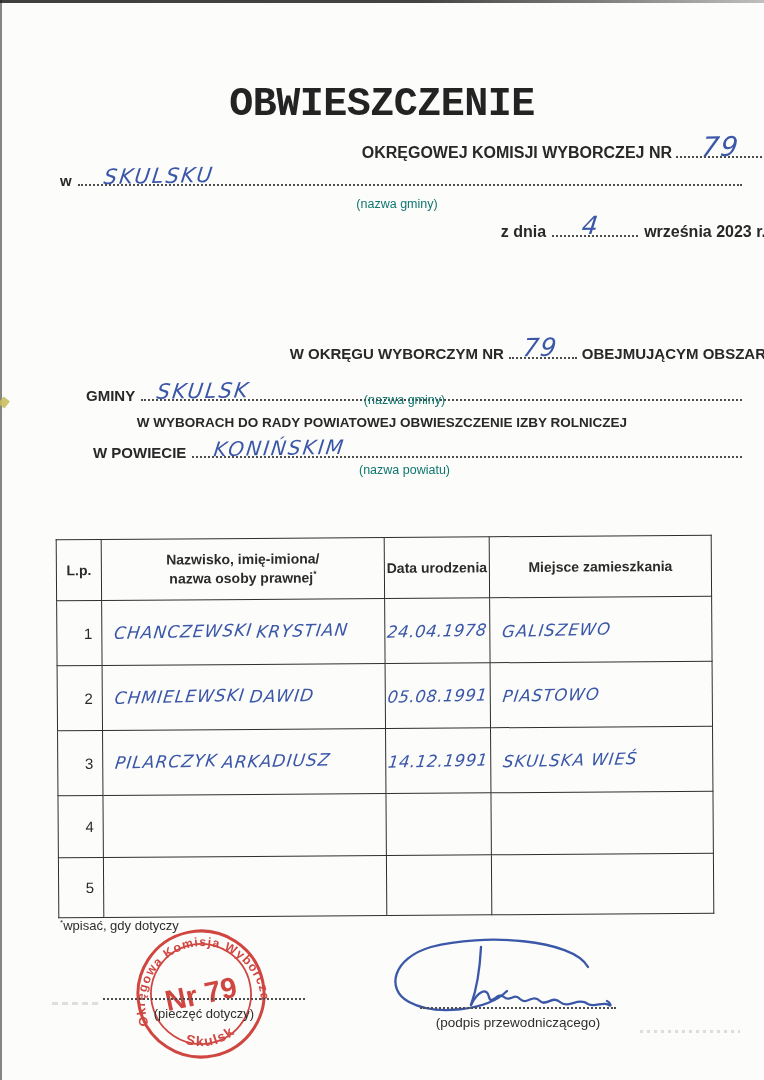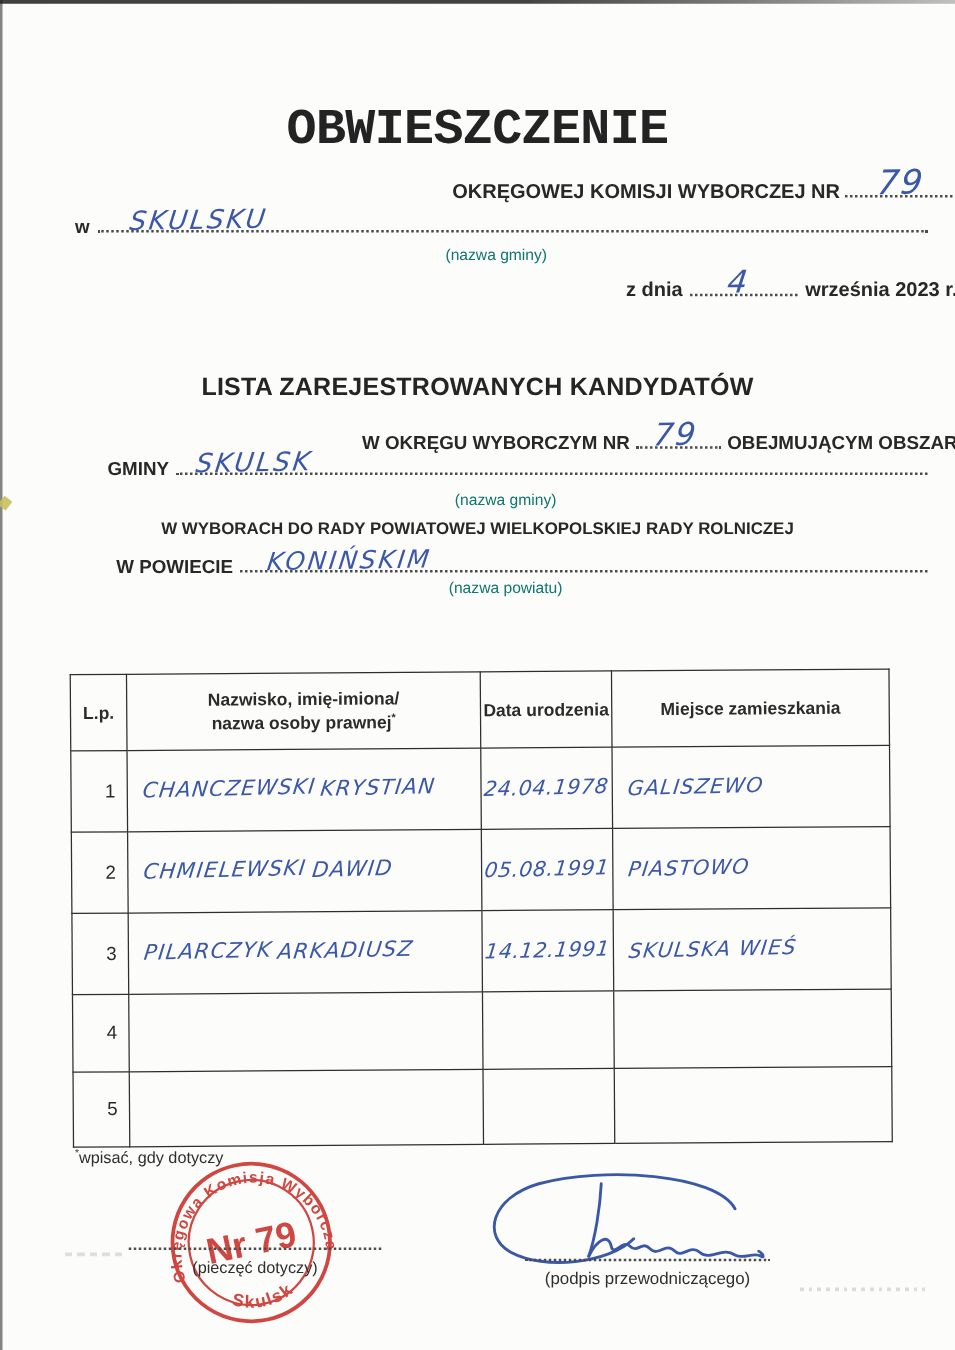--- a/index.html
+++ b/index.html
@@ -50,21 +50,21 @@
   .l-date .blank { width:86px; height:1.1em; margin:0 6px; }
   .l-date .hand { position:absolute; left:30px; bottom:-5px; font-size:25px; }
 
   .h-list { position:absolute; top:299px; left:0; width:100%; text-align:center;
     font-size:20px; font-weight:700; letter-spacing:.2px; color:#252525; }
 
   .l-district { top:342px; font-size:15px; }
   .l-district .blank { width:68px; height:1.1em; margin:0 5px; }
   .l-district .hand { position:absolute; left:14px; bottom:-5px; font-size:25px; }
 
-  .l-gmina { top:362px; left:86px; right:22px; font-size:15px; }
+  .l-gmina { top:383px; left:86px; right:22px; font-size:15px; }
   .l-gmina .blank { flex:1 1 auto; margin-left:6px; height:1.2em; }
   .l-gmina .hand { position:absolute; left:16px; bottom:-4px; font-size:21px; letter-spacing:2px; }
 
   .cap-gmina2 { top:393px; padding-left:45px; }
 
   .l-election { position:absolute; top:415px; left:0; width:100%; text-align:center;
     font-size:13.5px; font-weight:700; }
 
   .l-powiat { top:440px; left:93px; right:22px; font-size:15px; }
   .l-powiat .blank { flex:1 1 auto; margin-left:6px; height:1.2em; }
@@ -138,39 +138,38 @@
   <div class="caption cap-gmina1">(nazwa gminy)</div>
 
   <div class="line centered l-date">
     <span class="bold">z dnia</span>
     <span class="blank">
       <span class="hand">4</span>
     </span>
     <span class="bold">września 2023 r.</span>
   </div>
 
-  <div class="h-list">LISTA ZAREJESTROWANYCH KANDYDATÓW</div>
 
   <div class="line centered l-district">
     <span class="bold">W OKRĘGU WYBORCZYM NR</span>
     <span class="blank">
       <span class="hand">79</span>
     </span>
     <span class="bold">OBEJMUJĄCYM OBSZAR</span>
   </div>
 
   <div class="line l-gmina">
     <span class="bold">GMINY</span>
     <span class="blank">
       <span class="hand">SKULSK</span>
     </span>
   </div>
   <div class="caption cap-gmina2">(nazwa gminy)</div>
 
-  <div class="l-election bold">W WYBORACH DO RADY POWIATOWEJ WIELKOPOLSKIEJ RADY ROLNICZEJ</div>
+  <div class="l-election bold">W WYBORACH DO RADY POWIATOWEJ OBWIESZCZENIE IZBY ROLNICZEJ</div>
 
   <div class="line l-powiat">
     <span class="bold">W POWIECIE</span>
     <span class="blank">
       <span class="hand">KONIŃSKIM</span>
     </span>
   </div>
   <div class="caption cap-powiat">(nazwa powiatu)</div>
 
 

